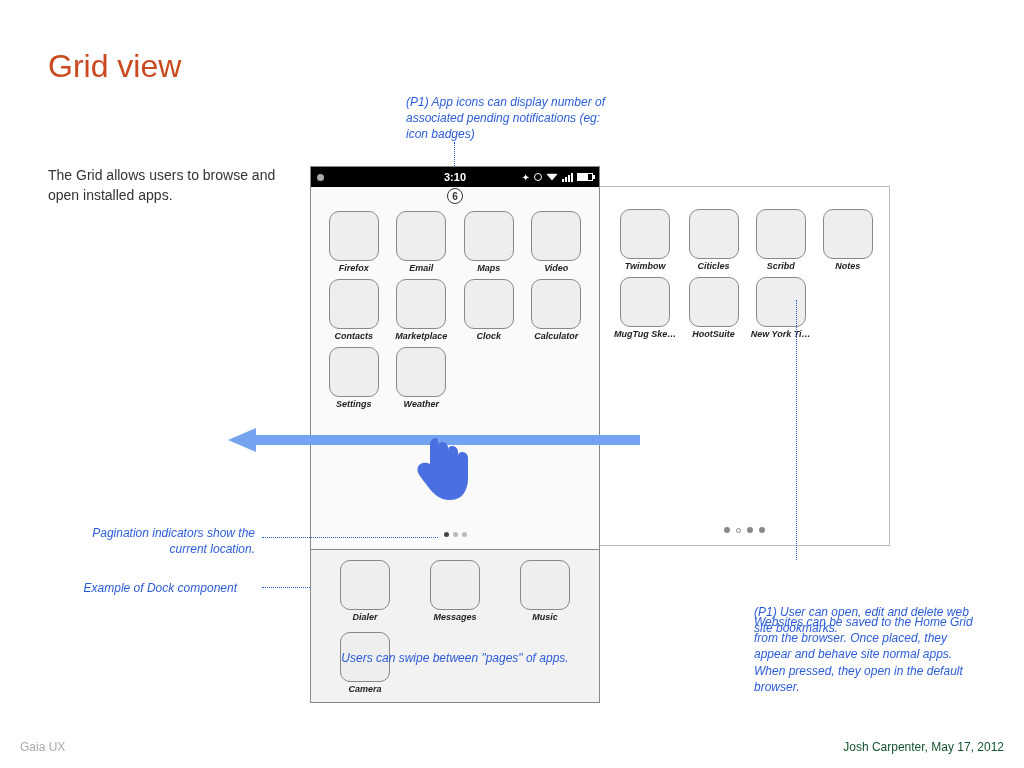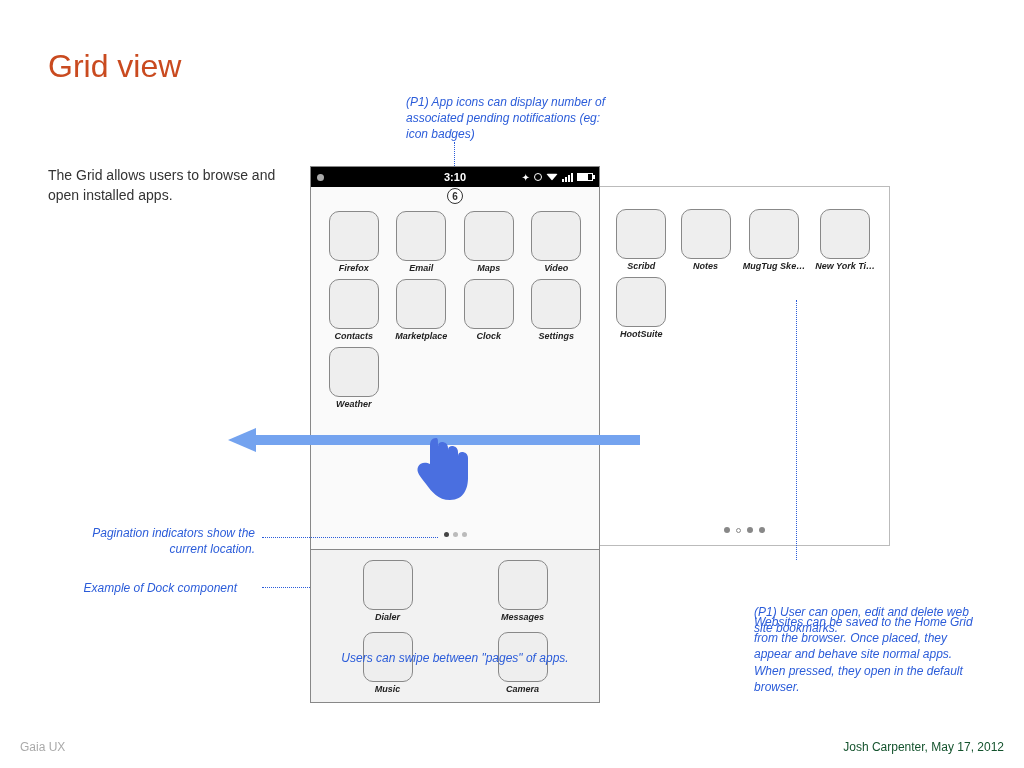--- a/index.html
+++ b/index.html
@@ -137,21 +137,21 @@
     border-radius: 50%;
     background: #bbb;
     margin: 0 2px;
   }
   .pager span.active { background: #444; }
   .dock {
     border-top: 1px solid #888;
     background: #f2f2f2;
     padding: 10px 14px 8px 14px;
     display: grid;
-    grid-template-columns: repeat(2, 1fr);
+    grid-template-columns: repeat(3, 1fr);
     gap: 10px;
   }
   
   .page2 {
     position: absolute;
     left: 600px;
     top: 186px;
     width: 290px;
     height: 360px;
     border: 1px solid #bbb;
@@ -261,37 +261,45 @@
 <div class="title">Grid view</div>
 <div class="subtitle">The Grid allows users to browse and open installed apps.</div>
 
 <div class="anno" style="top:94px; left:406px; width:210px;">(P1) App icons can display number of associated pending notifications (eg: icon badges)</div>
 <div class="dotline-v" style="left:454px; top:142px; height:42px;"></div>
 
 <div class="page2">
   <div class="app-grid">
     <div class="app-cell">
         <div class="app-icon"></div>
+        <div class="app-label">Twimbow</div>
+      </div>
+    <div class="app-cell">
+        <div class="app-icon"></div>
+        <div class="app-label">Citicles</div>
+      </div>
+    <div class="app-cell">
+        <div class="app-icon"></div>
         <div class="app-label">Scribd</div>
       </div>
     <div class="app-cell">
         <div class="app-icon"></div>
         <div class="app-label">Notes</div>
       </div>
     <div class="app-cell">
         <div class="app-icon"></div>
         <div class="app-label">MugTug Ske…</div>
       </div>
     <div class="app-cell">
         <div class="app-icon"></div>
+        <div class="app-label">HootSuite</div>
+      </div>
+    <div class="app-cell">
+        <div class="app-icon"></div>
         <div class="app-label">New York Ti…</div>
-      </div>
-    <div class="app-cell">
-        <div class="app-icon"></div>
-        <div class="app-label">HootSuite</div>
       </div>
   </div>
   <div class="pager2">
     <span></span><span class="hollow"></span><span></span><span></span>
   </div>
 </div>
 
 <div class="phone">
   <div class="statusbar">
     <div class="dot"></div>
@@ -338,20 +346,24 @@
       <div class="app-cell">
           <div class="app-icon"></div>
           <div class="app-label">Marketplace</div>
         </div>
       <div class="app-cell">
           <div class="app-icon"></div>
           <div class="app-label">Clock</div>
         </div>
       <div class="app-cell">
           <div class="app-icon"></div>
+          <div class="app-label">Calculator</div>
+        </div>
+      <div class="app-cell">
+          <div class="app-icon"></div>
           <div class="app-label">Settings</div>
         </div>
       <div class="app-cell">
           <div class="app-icon"></div>
           <div class="app-label">Weather</div>
         </div>
     </div>
     <div class="pager" style="position:absolute; bottom:4px; left:0; right:0;">
       <span class="active"></span><span></span><span></span>
     </div>

